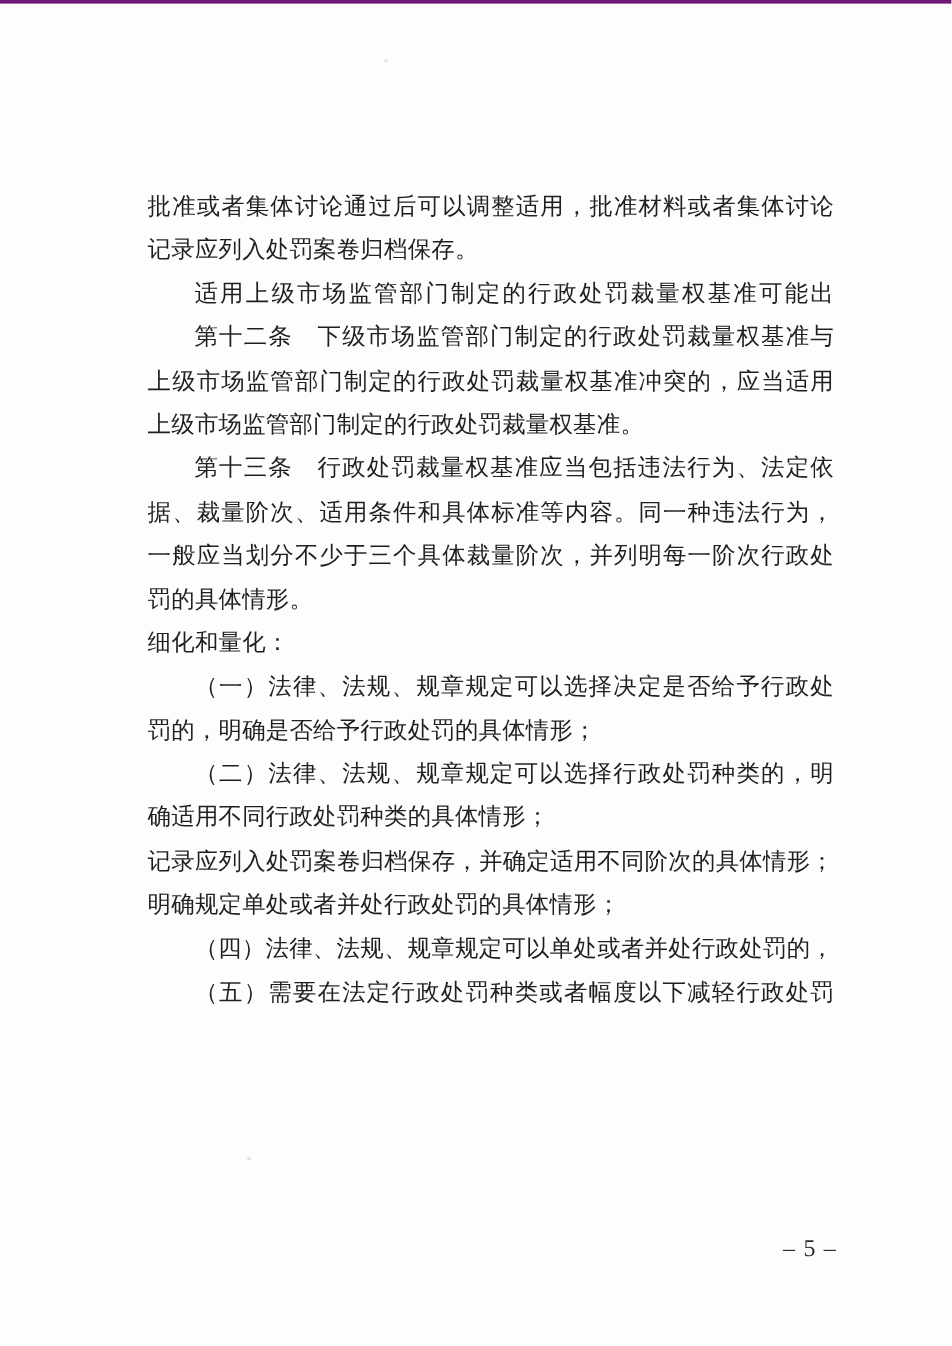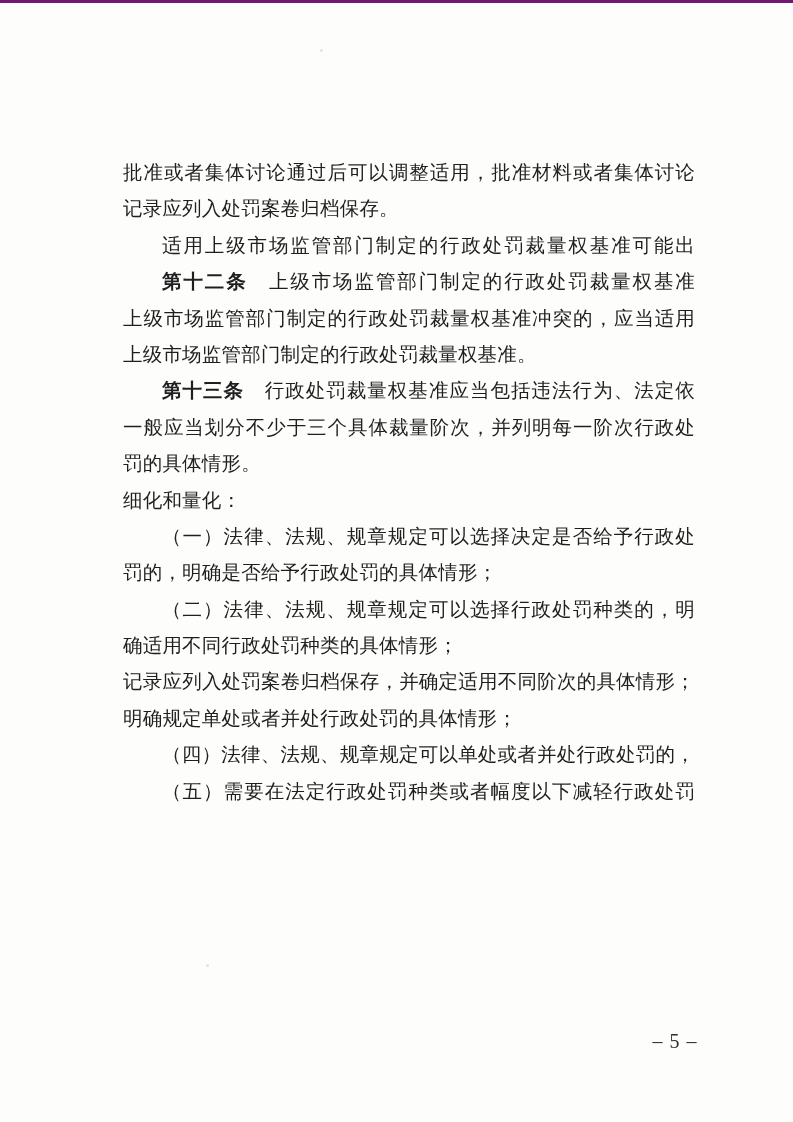--- a/index.html
+++ b/index.html
@@ -35,21 +35,21 @@
   }
   .line.ind {
     padding-left: 39px; 
   }
   .line.end {
     text-align: center;
     text-align-last: left;
     font-family: Liberation Serif, serif;
   }
   .line b {
-    font-weight: bold;
+    font-weight: normal;
   }
   .pagenum {
     position: absolute;
     left: 640px;
     top: 1024px;
     width: 70px;
     height: 28px;
     line-height: 28px;
     font-size: 20px;
     letter-spacing: 1px;
@@ -67,24 +67,25 @@
 </style>
 </head>
 <body>
 
 <div class="page">
 
   <div class="textblock">
     <div class="line"><span>批准或者集体讨论通过后可以调整适用，批准材料或者集体讨论</span></div>
     <div class="line end"><span>记录应列入处罚案卷归档保存。</span></div>
     <div class="line ind"><span>适用上级市场监管部门制定的行政处罚裁量权基准可能出</span></div>
-    <div class="line ind"><b>第十二条</b><span>　上级市场监管部门制定的行政处罚裁量权基准</span></div>
+    <div class="line ind"><b>第十二条</b><span>　下级市场监管部门制定的行政处罚裁量权基准与</span></div>
     <div class="line"><span>上级市场监管部门制定的行政处罚裁量权基准冲突的，应当适用</span></div>
     <div class="line end"><span>上级市场监管部门制定的行政处罚裁量权基准。</span></div>
     <div class="line ind"><b>第十三条</b><span>　行政处罚裁量权基准应当包括违法行为、法定依</span></div>
+    <div class="line"><span>据、裁量阶次、适用条件和具体标准等内容。同一种违法行为，</span></div>
     <div class="line"><span>一般应当划分不少于三个具体裁量阶次，并列明每一阶次行政处</span></div>
     <div class="line end"><span>罚的具体情形。</span></div>
     <div class="line end"><span>细化和量化：</span></div>
     <div class="line ind"><span>（一）法律、法规、规章规定可以选择决定是否给予行政处</span></div>
     <div class="line end"><span>罚的，明确是否给予行政处罚的具体情形；</span></div>
     <div class="line ind"><span>（二）法律、法规、规章规定可以选择行政处罚种类的，明</span></div>
     <div class="line end"><span>确适用不同行政处罚种类的具体情形；</span></div>
     <div class="line"><span>记录应列入处罚案卷归档保存，并确定适用不同阶次的具体情形；</span></div>
     <div class="line end"><span>明确规定单处或者并处行政处罚的具体情形；</span></div>
     <div class="line ind"><span>（四）法律、法规、规章规定可以单处或者并处行政处罚的，</span></div>

